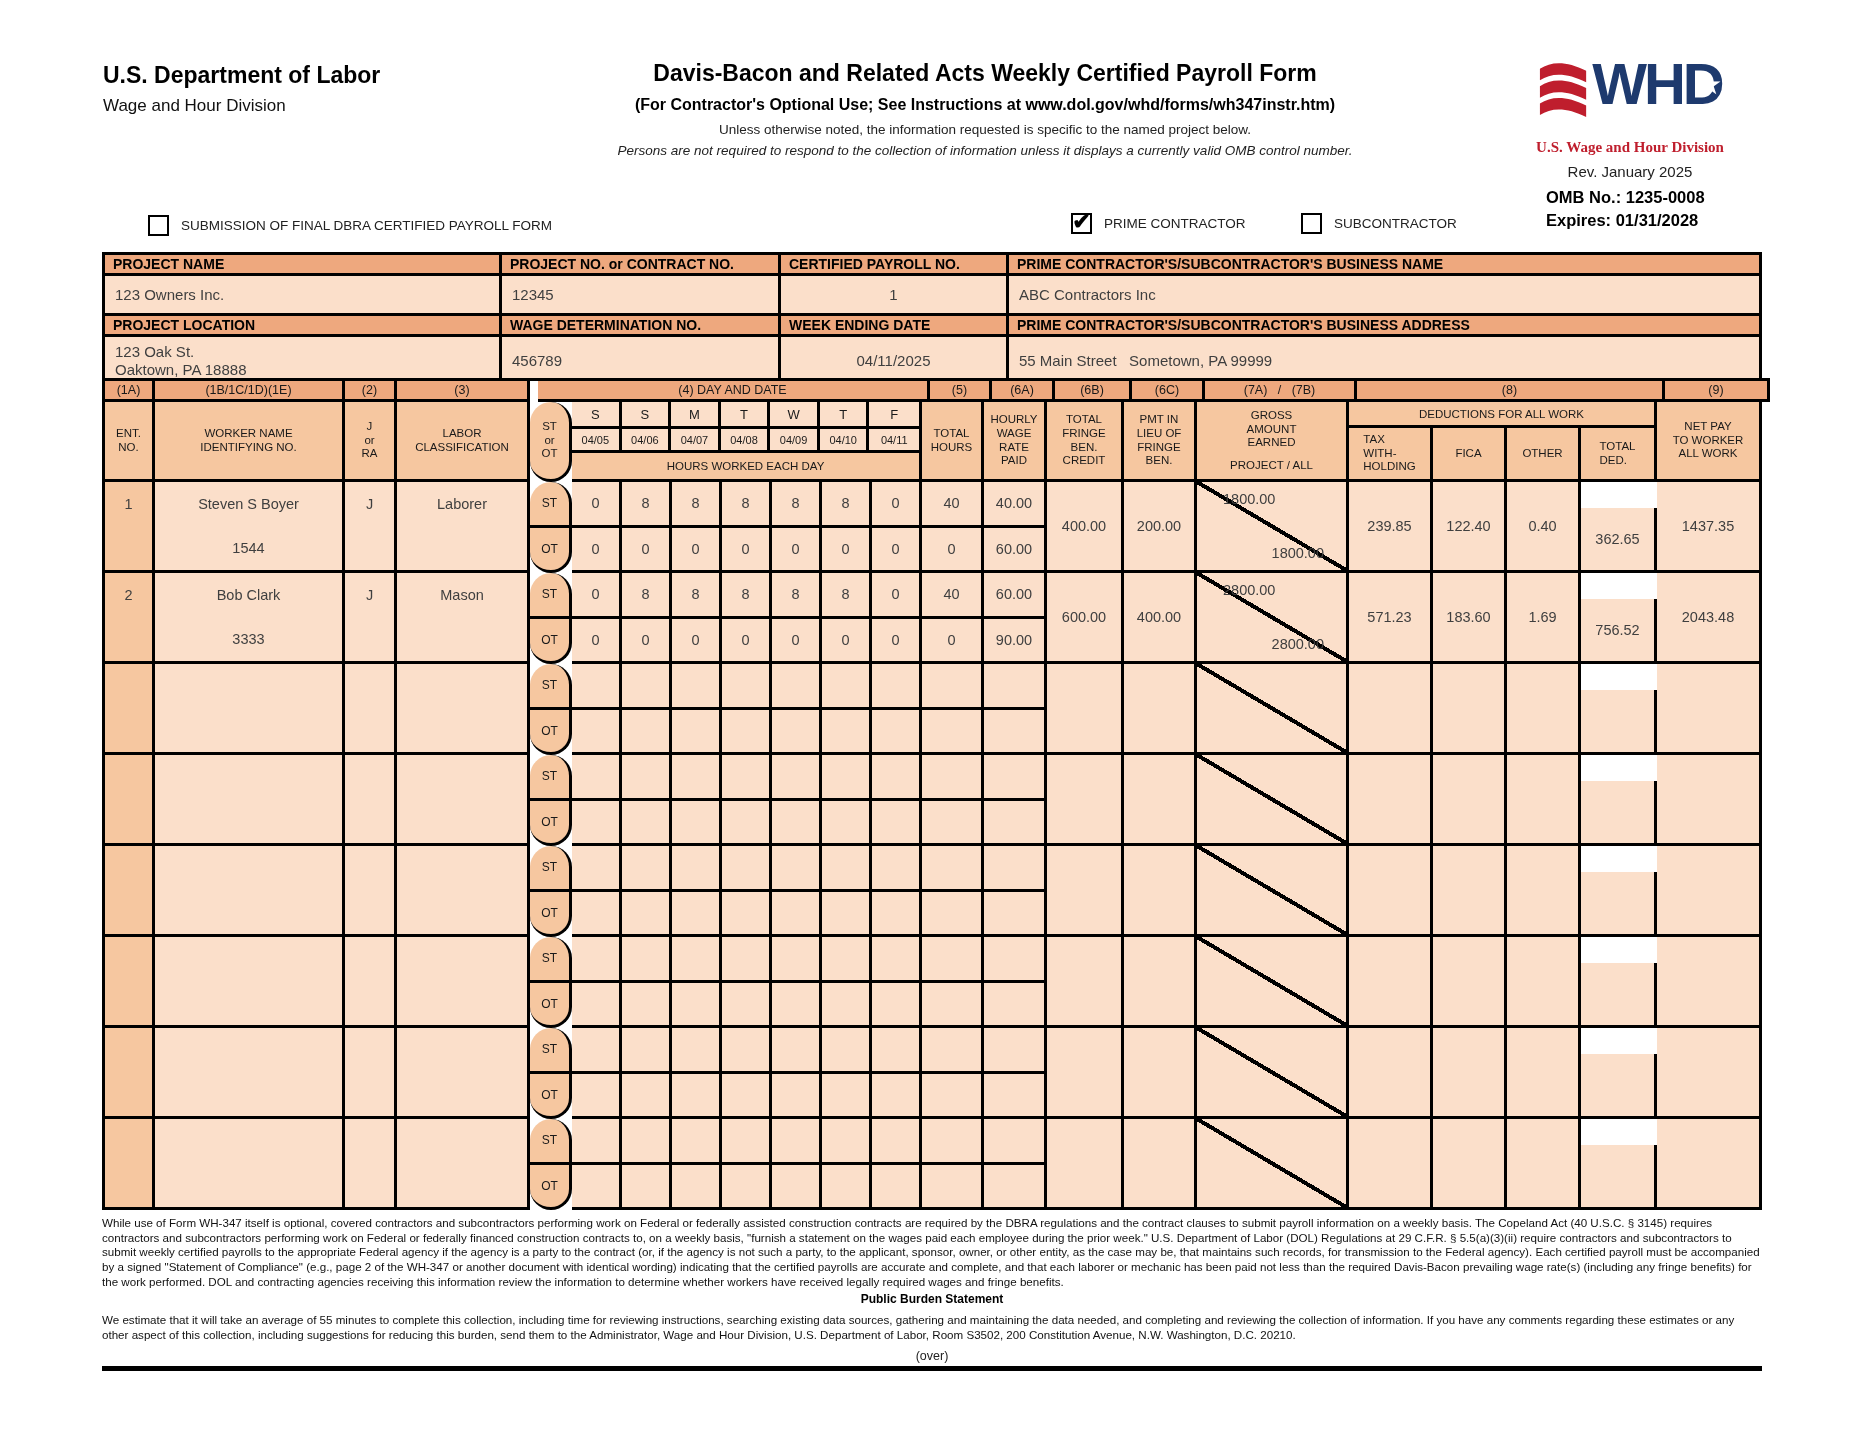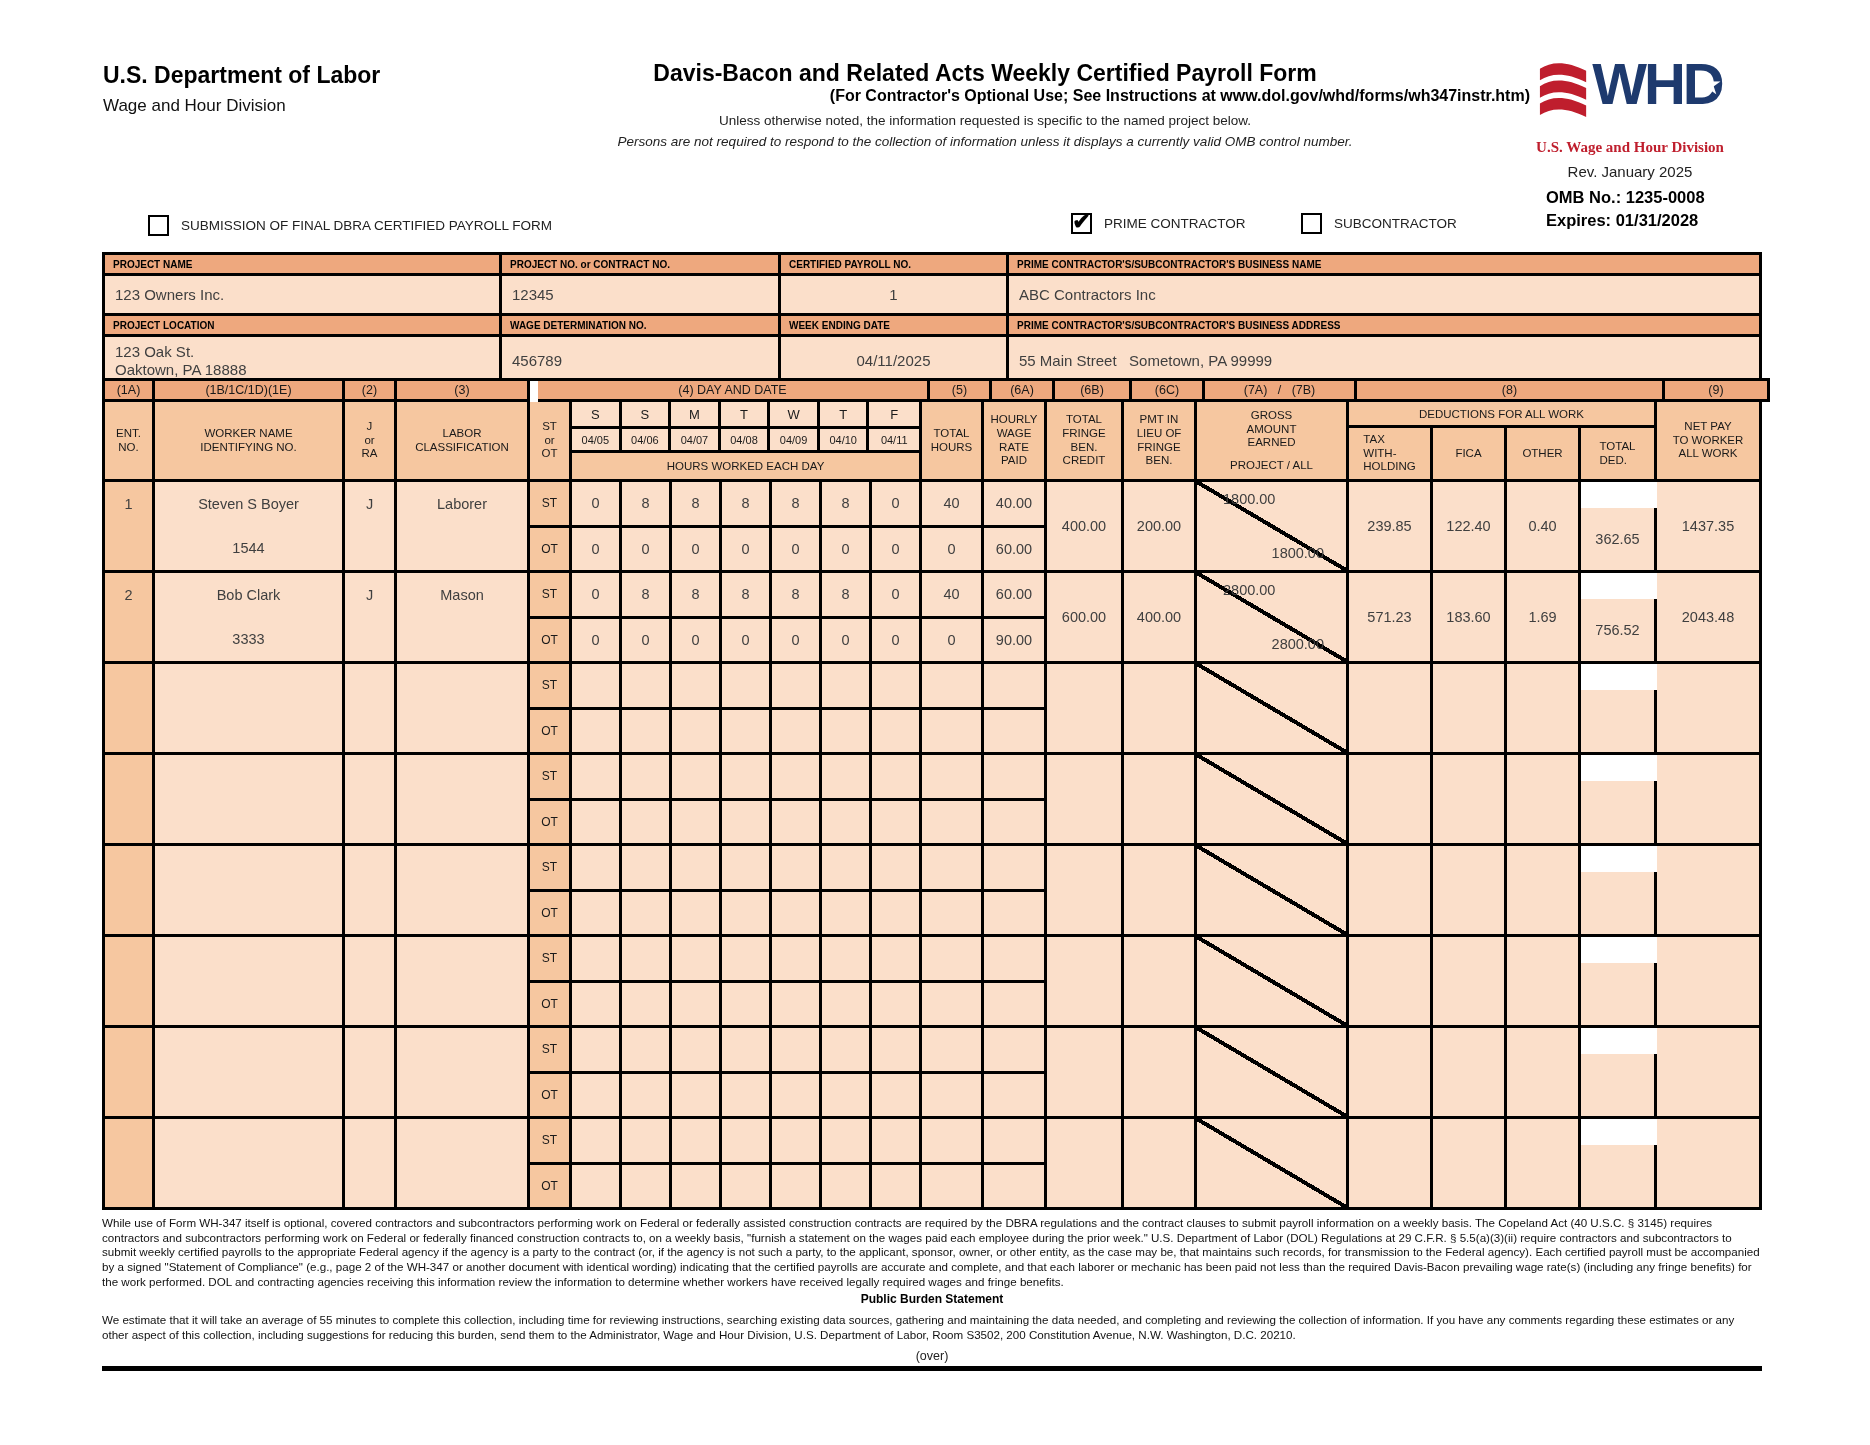--- a/index.html
+++ b/index.html
@@ -6,21 +6,21 @@
   *{box-sizing:border-box;}
   .page{position:relative;width:1870px;height:1445px;background:#ffffff;
         font-family:"Liberation Sans",sans-serif;color:#111;overflow:hidden;}
 
   
   .hdr-left{position:absolute;left:103px;top:62px;}
   .hdr-left .agency{font-size:23px;font-weight:bold;color:#000;}
   .hdr-left .division{font-size:17px;margin-top:7px;color:#111;}
   .hdr-center{position:absolute;left:440px;top:60px;width:1090px;text-align:center;}
   .hdr-center .title{font-size:23px;font-weight:bold;color:#000;}
-  .hdr-center .subtitle{font-size:16px;font-weight:bold;color:#000;text-align:right;}
+  .hdr-center .subtitle{font-size:16px;font-weight:bold;margin-top:9px;color:#000;}
   .hdr-center .note{font-size:13.5px;margin-top:8px;color:#222;}
   .hdr-center .omb-note{font-size:13.5px;font-style:italic;margin-top:6px;color:#222;}
 
   .hdr-logo{position:absolute;left:1520px;top:55px;width:220px;text-align:center;}
   .logo-row{display:flex;align-items:flex-start;justify-content:center;gap:2px;}
   .whd-stripes{margin-top:4px;}
   .whd-word{position:relative;font-size:58px;font-weight:900;letter-spacing:-3px;
             line-height:1.0;color:#1e3a6e;font-family:"Liberation Sans",sans-serif;}
   .whd-star{position:absolute;right:1px;top:17px;font-size:25px;color:#ffffff;letter-spacing:0;}
   .logo-caption{font-family:"Liberation Serif",serif;font-weight:bold;font-size:15px;
@@ -42,42 +42,42 @@
   
   .bg-dark{background:#eea87e;}
   .bg-med{background:#f6c7a0;}
   .bg-light{background:#fbdfca;}
 
   
   .itable{position:absolute;left:102px;top:252px;width:max-content;
           border-left:3px solid #000;border-top:3px solid #000;}
   .irow{display:flex;}
   .icell{border-right:3px solid #000;border-bottom:3px solid #000;display:flex;align-items:center;}
-  .ihead{height:21px;font-size:10px;font-weight:bold;color:#000;padding-left:8px;}
+  .ihead{height:21px;font-size:14px;font-weight:bold;color:#000;padding-left:8px;}
   .ival{font-size:15px;color:#3f3f3f;padding-left:10px;}
   .irow1v{height:40px;}
   .irow2v{height:50px;}
   .ic1{width:397px;}.ic2{width:279px;}.ic3{width:228px;}.ic4{width:753px;}
   .ival.center{justify-content:center;padding-left:0;}
   .pre-line{white-space:pre-line;line-height:1.2;}
   .pre{white-space:pre;}
 
   
   .mtable{position:absolute;left:102px;top:378px;width:max-content;
           border-left:3px solid #000;border-top:3px solid #000;background:#fff;}
   .mrow{display:flex;}
   .mcell{border-right:3px solid #000;border-bottom:3px solid #000;
          display:flex;align-items:center;justify-content:center;text-align:center;}
   .numrow{height:21px;}
   .numrow .mcell{font-size:12.5px;color:#1a1a1a;}
   .hband{height:80px;}
   .hband .mcell{font-size:11.5px;line-height:1.18;color:#1a1a1a;white-space:pre-line;}
 
   .w-ent{width:50px;}.w-name{width:190px;}.w-jra{width:52px;}.w-labor{width:133px;}
-  .w-stot{width:42px;}.w-day{width:50px;}.w-total{width:62px;}.w-wage{width:63px;}
+  .w-stot{width:42px;border-radius:21px;}.w-day{width:50px;}.w-total{width:62px;}.w-wage{width:63px;}
   .w-fringe{width:77px;}.w-pmt{width:73px;}.w-gross{width:152px;}
   .w-tax{width:84px;}.w-fica{width:74px;}.w-other{width:74px;}.w-totded{width:76px;margin-top:26px;}
   .w-net{width:105px;}
   .w-daygroup{width:392px;margin-left:8px;}.w-dedgroup{width:308px;}
 
   
   .h-days{width:350px;border-right:3px solid #000;border-bottom:3px solid #000;
           display:flex;flex-direction:column;}
   .dl-row{display:flex;height:27px;}
   .dd-row{display:flex;height:24px;}

